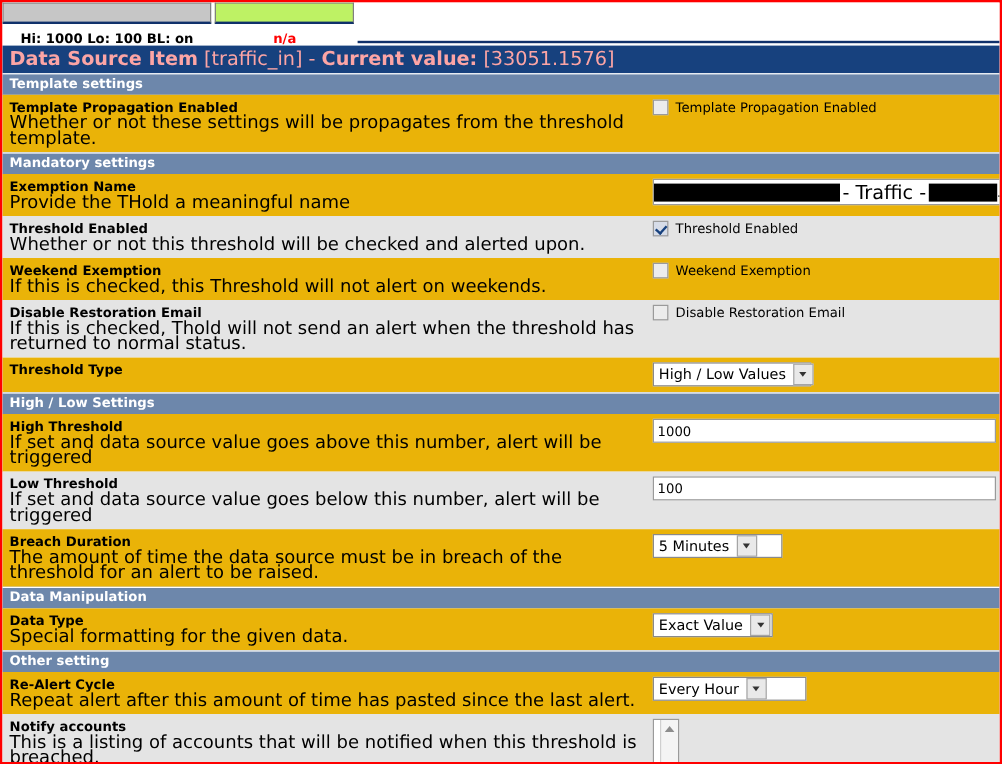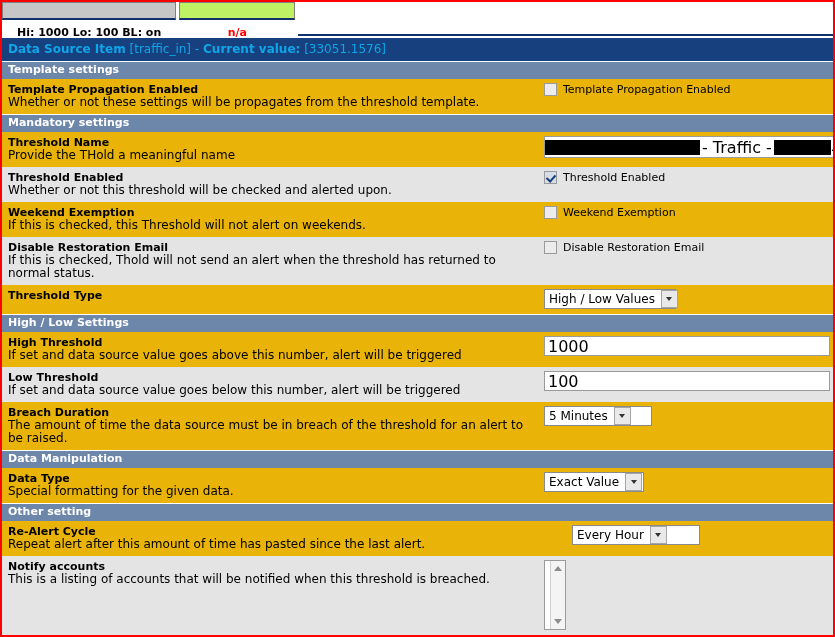--- a/index.html
+++ b/index.html
@@ -73,22 +73,22 @@
   .tabfill {
     flex: 1;
     height: 34px;
     border-bottom: 2px solid #10316b;
     box-sizing: border-box;
   }
 
   
   .titlebar {
     background: #17417e;
-    color: #0ea5e9;
-    font-size: 12px;
+    color: #fca5a5;
+    font-size: 16px;
     padding: 4px 6px 5px 6px;
     line-height: 14px;
     white-space: nowrap;
     overflow: hidden;
   }
   .titlebar b { font-weight: bold; }
   .titlebar .plain { font-weight: normal; }
 
   
   .section {
@@ -127,21 +127,21 @@
   .row .fieldcell.top { align-items: flex-start; }
 
   .lbl-title {
     font-weight: bold;
     font-size: 11px;
     line-height: 13px;
     color: #000000;
   }
   .lbl-desc {
     font-weight: normal;
-    font-size: 12px;
+    font-size: 15px;
     line-height: 13px;
     color: #000000;
   }
 
   
   .cbwrap {
     display: flex;
     align-items: center;
     gap: 6px;
     cursor: pointer;
@@ -176,21 +176,21 @@
     white-space: nowrap;
   }
 
   
   .tinput {
     box-sizing: border-box;
     height: 20px;
     border: 1px solid #9a9a9a;
     background: #ffffff;
     font-family: "DejaVu Sans", "Liberation Sans", sans-serif;
-    font-size: 16px;
+    font-size: 11px;
     color: #000000;
     padding: 1px 3px;
     line-height: 16px;
     outline: none;
   }
   .tinput.wide { width: 286px; }
 
   
   .redactwrap {
     box-sizing: border-box;
@@ -256,21 +256,21 @@
   }
   .caret {
     width: 0; height: 0;
     border-left: 3.5px solid transparent;
     border-right: 3.5px solid transparent;
     border-top: 4px solid #333333;
   }
   .sel.w1 { width: 132px; }
   .sel.w2 { width: 108px; }
   .sel.w3 { width: 100px; }
-  .sel.w4 { width: 128px; margin-left: 28px; }
+  .sel.w4 { width: 128px; }
 
   
   .listbox {
     box-sizing: border-box;
     width: 22px;
     height: 70px;
     border: 1px solid #9a9a9a;
     background: #ffffff;
     position: relative;
     display: flex;
@@ -337,21 +337,21 @@
         <span class="cbox"></span>
         <span class="cblabel">Template Propagation Enabled</span>
       </label>
     </div>
   </div>
 
   <div class="section">Mandatory settings</div>
 
   <div class="row odd">
     <div class="labelcell">
-      <div class="lbl-title">Threshold Name</div>
+      <div class="lbl-title">Exemption Name</div>
       <div class="lbl-desc">Provide the THold a meaningful name</div>
     </div>
     <div class="fieldcell">
       <div class="redactwrap">
         <span class="redact r1"></span>
         <span class="midtxt">- Traffic -</span>
         <span class="redact r2"></span>
         <span class="tailtxt">.1</span>
       </div>
     </div>

